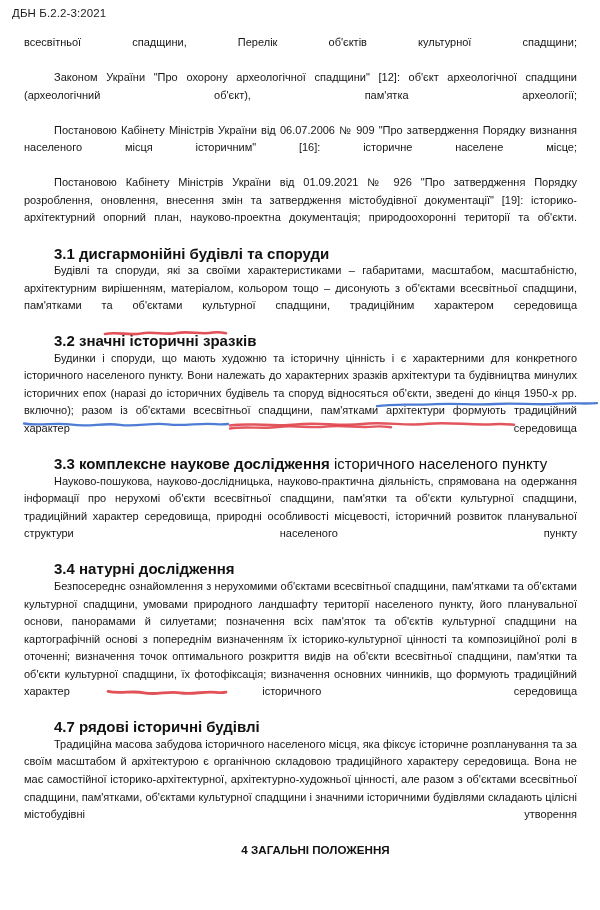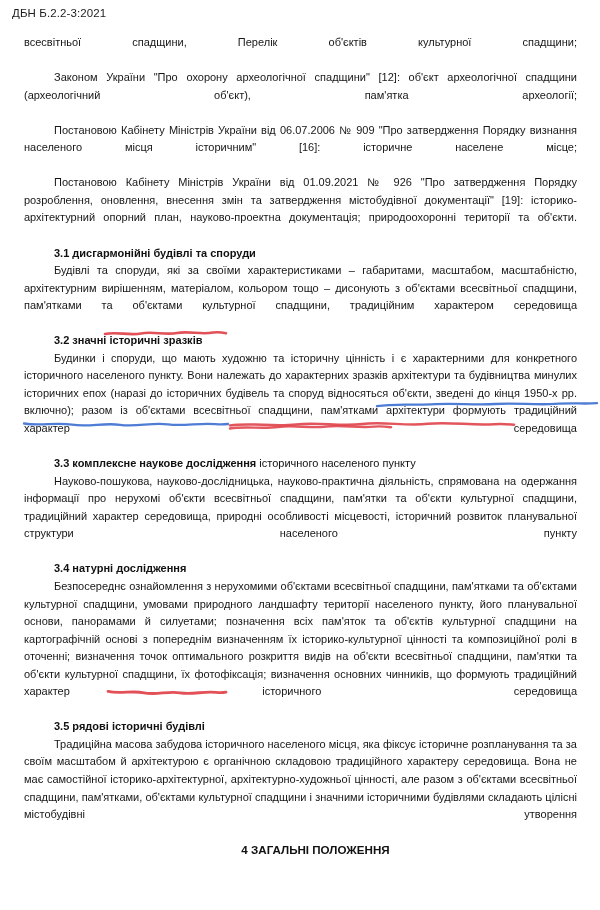--- a/index.html
+++ b/index.html
@@ -54,21 +54,21 @@
     content: "";
     display: inline-block;
     width: 100%;
     height: 0;
   }
 
   .indent { display: inline-block; width: 30px; }
 
   .term-head {
     margin: 0;
-    font-size: 11px;
+    font-size: 15px;
     line-height: 17.55px;
     font-weight: bold;
     color: #111111;
     padding-left: 30px;
     position: relative;
   }
   .term-head .rest { font-weight: normal; margin-top: 8px; }
 
   .sect-head {
     margin: 0;
@@ -112,21 +112,21 @@
 
     <div class="term-head"><span class="num-lead">3.2</span> <span>значні історичні зразків</span><span class="rest"></span></div>
     <p class="para"><span class="indent"></span><span>Будинки і споруди, що мають художню та історичну цінність і є характерними для конкретного історичного населеного пункту. Вони належать до характерних зразків архітектури та будівництва минулих історичних епох (наразі до історичних будівель та споруд відносяться об'єкти, зведені до кінця 1950-х рр. включно); разом із об'єктами всесвітньої спадщини, пам'ятками архітектури формують традиційний характер середовища</span></p>
 
     <div class="term-head"><span class="num-lead">3.3</span> <span>комплексне наукове дослідження</span><span class="rest"> історичного населеного пункту</span></div>
     <p class="para"><span class="indent"></span><span>Науково-пошукова, науково-дослідницька, науково-практична діяльність, спрямована на одержання інформації про нерухомі об'єкти всесвітньої спадщини, пам'ятки та об'єкти культурної спадщини, традиційний характер середовища, природні особливості місцевості, історичний розвиток планувальної структури населеного пункту</span></p>
 
     <div class="term-head"><span class="num-lead">3.4</span> <span>натурні дослідження</span><span class="rest"></span></div>
     <p class="para"><span class="indent"></span><span>Безпосереднє ознайомлення з нерухомими об'єктами всесвітньої спадщини, пам'ятками та об'єктами культурної спадщини, умовами природного ландшафту території населеного пункту, його планувальної основи, панорамами й силуетами; позначення всіх пам'яток та об'єктів культурної спадщини на картографічній основі з попереднім визначенням їх історико-культурної цінності та композиційної ролі в оточенні; визначення точок оптимального розкриття видів на об'єкти всесвітньої спадщини, пам'ятки та об'єкти культурної спадщини, їх фотофіксація; визначення основних чинників, що формують традиційний характер історичного середовища</span></p>
 
-    <div class="term-head"><span class="num-lead">3.5</span> <span>рядові історичні будівлі</span><span class="rest"></span></div>
+    <div class="term-head"><span class="num-lead">4.7</span> <span>рядові історичні будівлі</span><span class="rest"></span></div>
     <p class="para"><span class="indent"></span><span>Традиційна масова забудова історичного населеного місця, яка фіксує історичне розпланування та за своїм масштабом й архітектурою є органічною складовою традиційного характеру середовища. Вона не має самостійної історико-архітектурної, архітектурно-художньої цінності, але разом з об'єктами всесвітньої спадщини, пам'ятками, об'єктами культурної спадщини і значними історичними будівлями складають цілісні містобудівні утворення</span></p>
 
     <div class="sect-head">4 ЗАГАЛЬНІ ПОЛОЖЕННЯ</div>
 
   </div>
 
   <div class="annot" style="left:103px; top:329px;">
     <svg width="125" height="9" viewBox="0 0 125 9" fill="none" xmlns="http://www.w3.org/2000/svg">
       <path d="M2,5 C14,2.2 26,7 38,4.4 C50,1.9 62,6.4 74,4 C86,1.7 98,6 110,3.6 C115,2.7 119,3.4 123,4.2" stroke="#e0424a" stroke-width="2.6" stroke-linecap="round" fill="none" opacity="0.92"></path>
     </svg>

